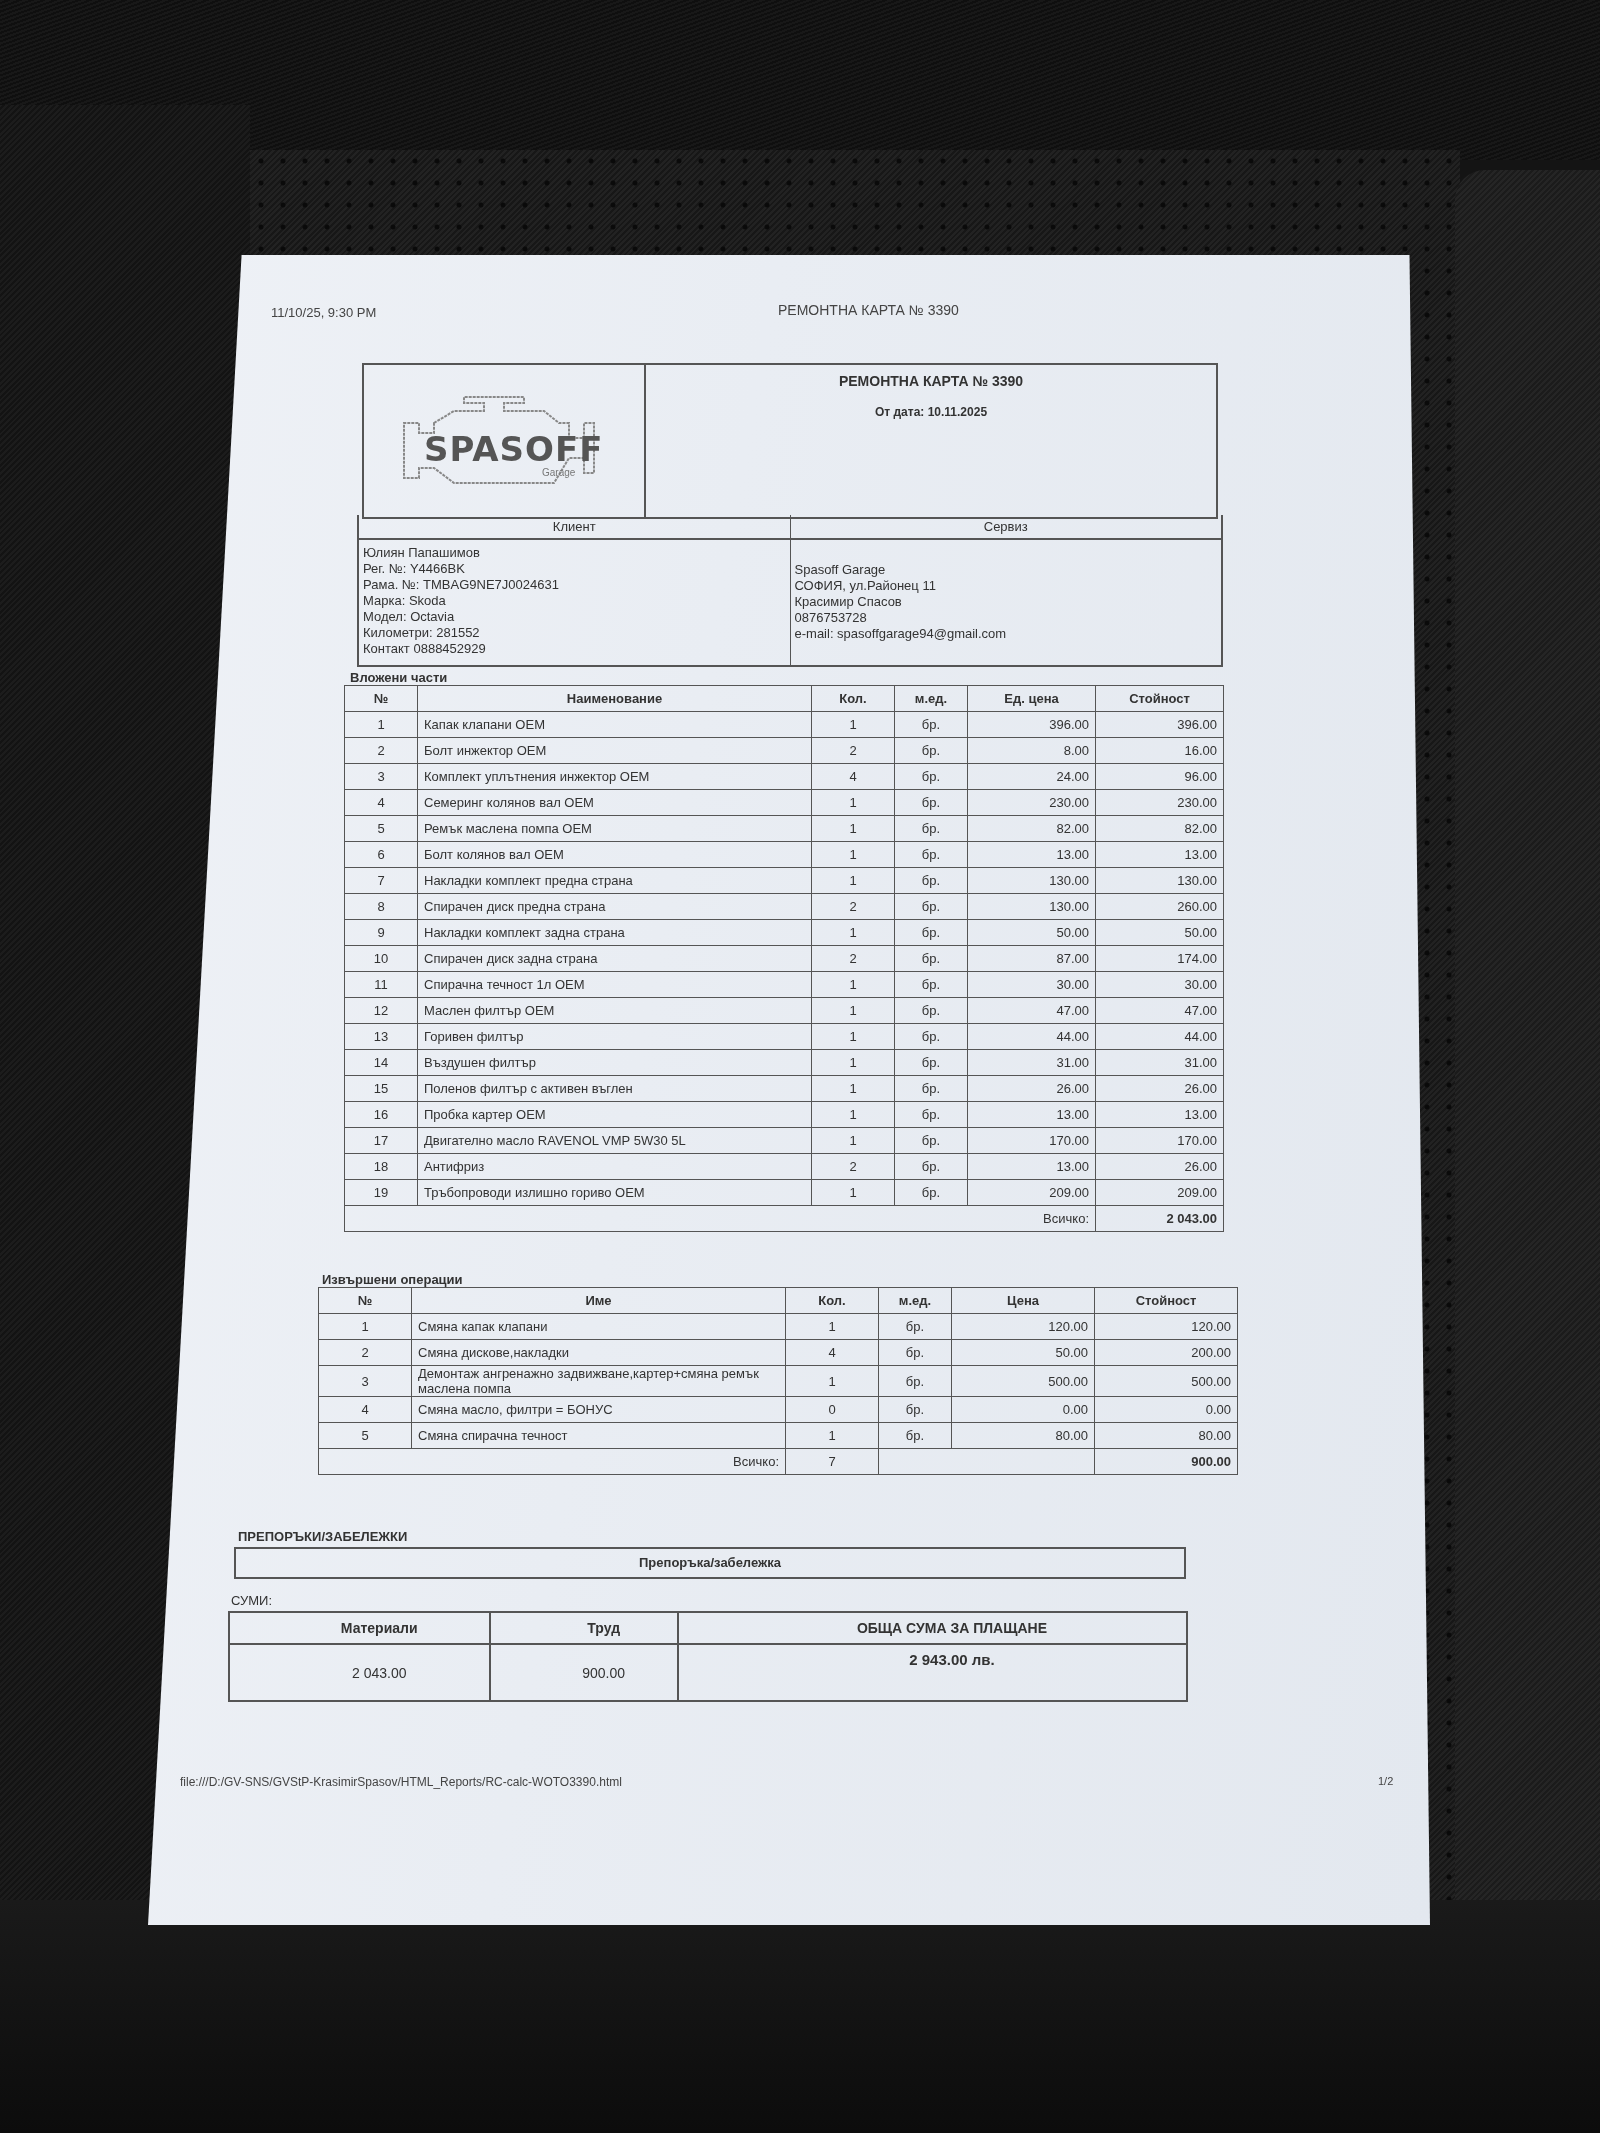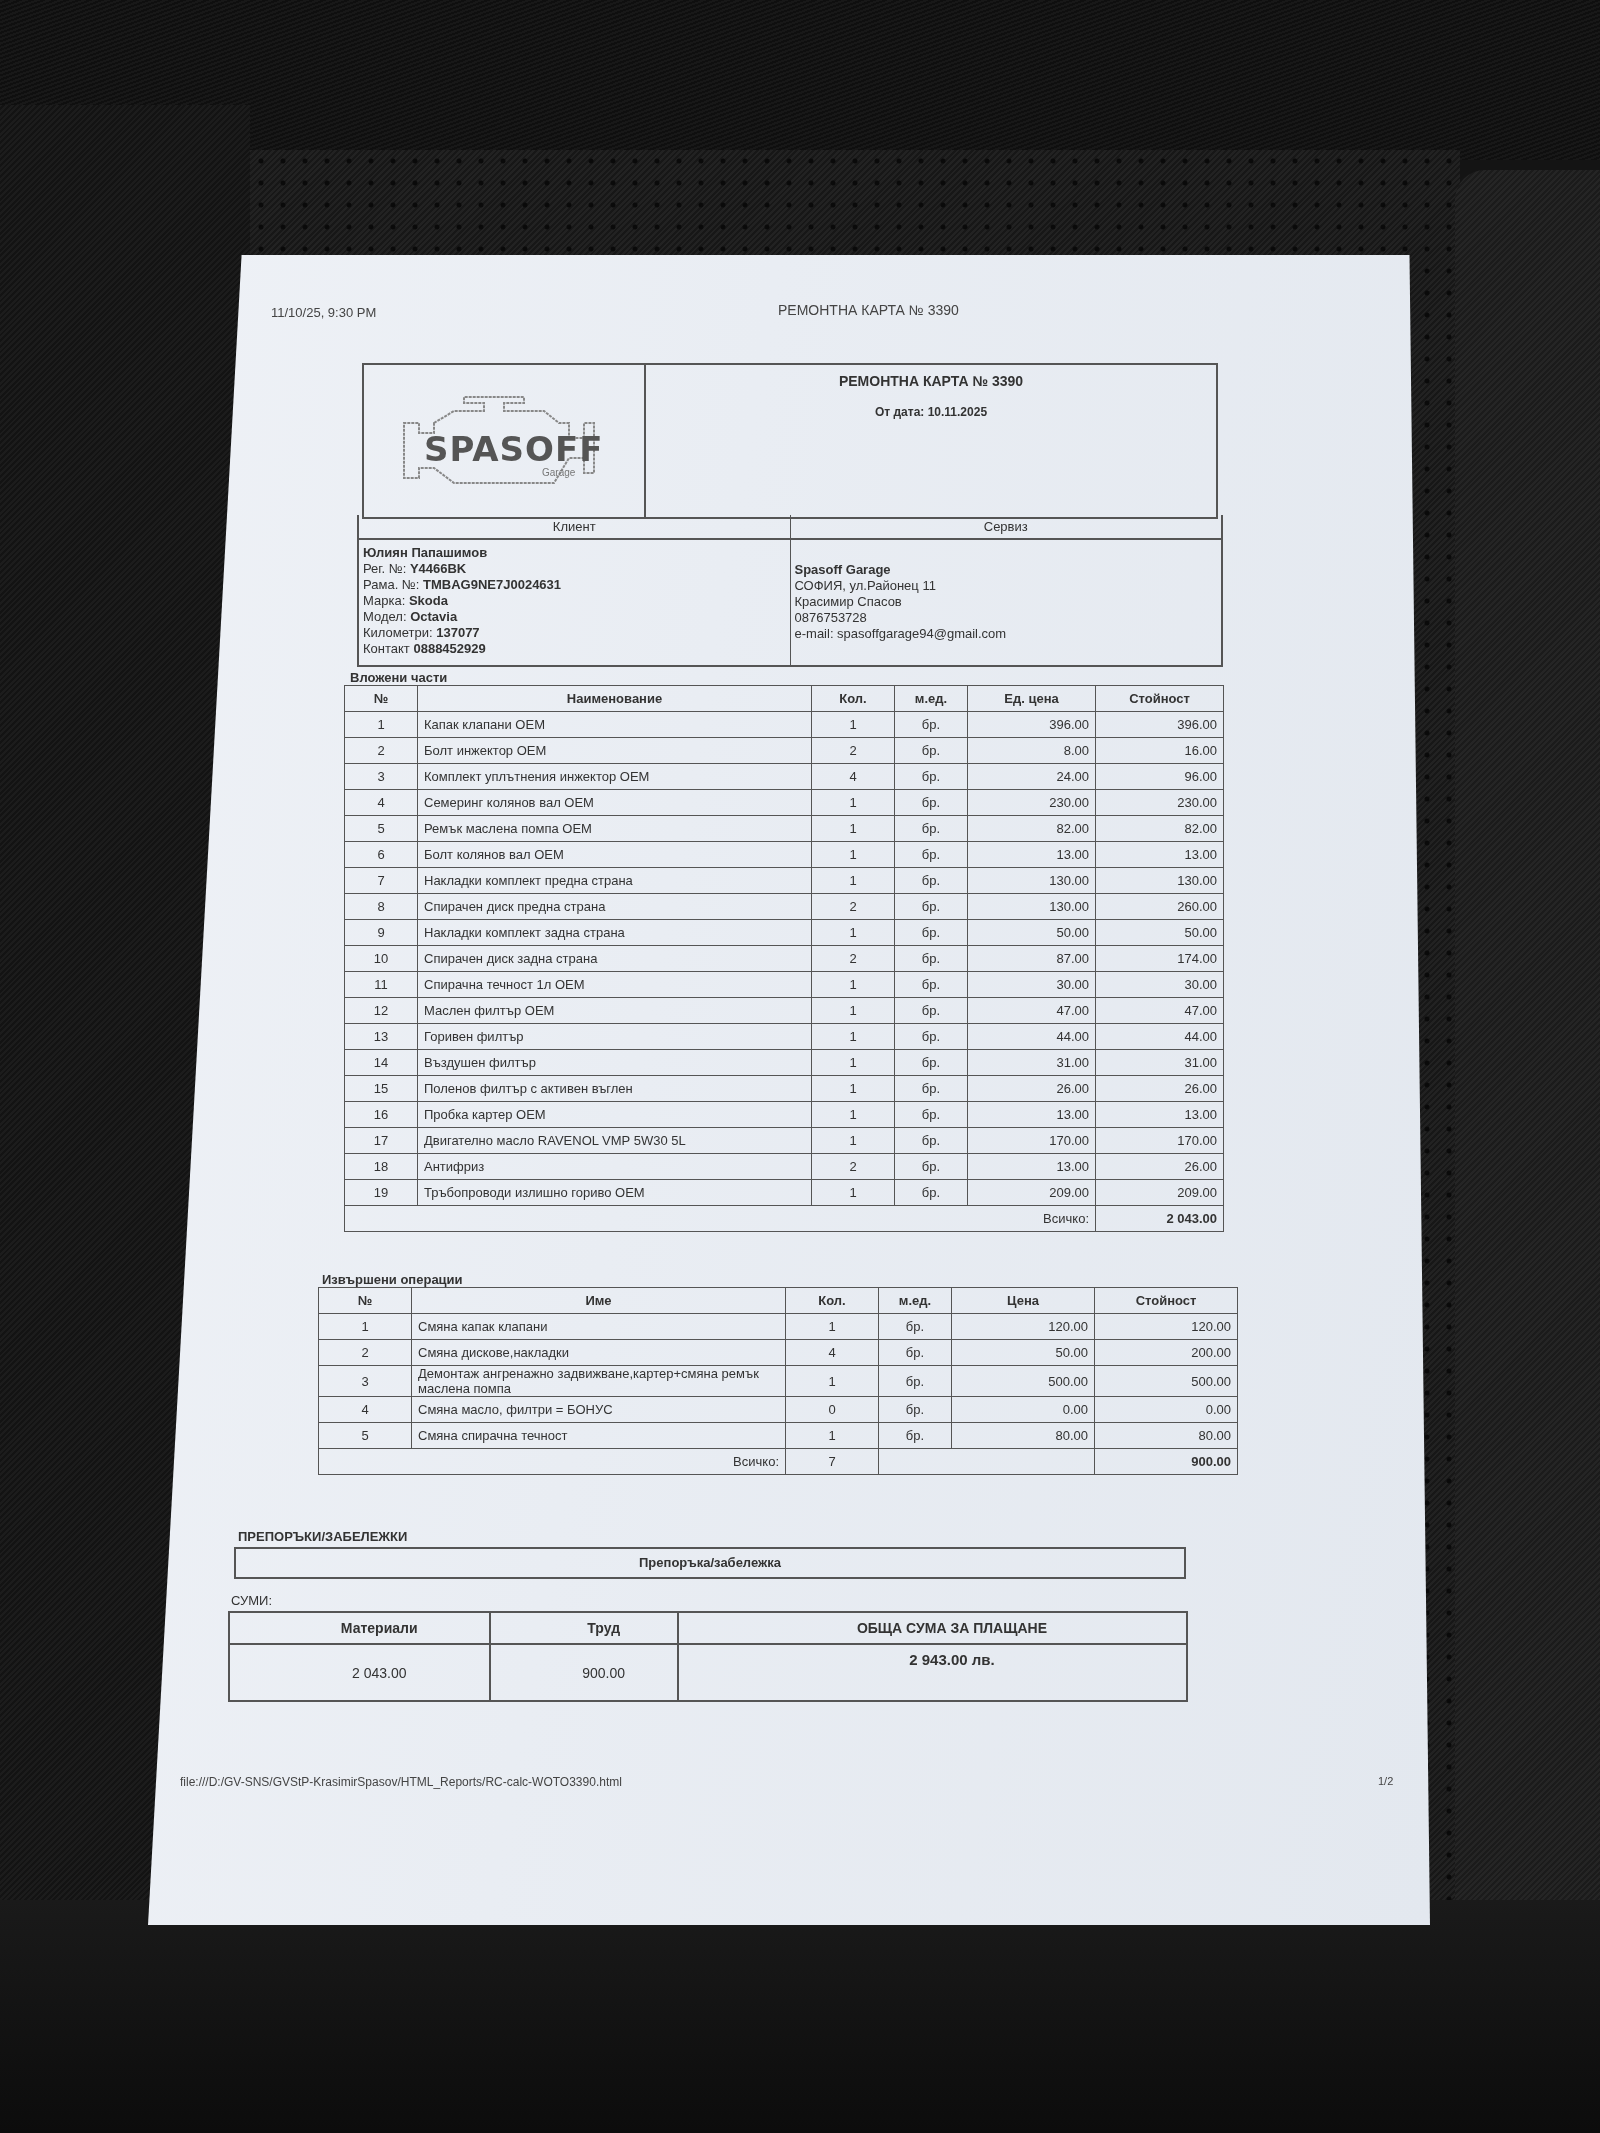--- a/index.html
+++ b/index.html
@@ -43,21 +43,21 @@
   .title-cell { flex:1; text-align:center; }
   .title-main { margin-top:8px; font-size:14px; font-weight:bold; color:#333; }
   .title-date { margin-top:16px; font-size:12px; font-weight:bold; color:#333; }
 
   .box-client { position:absolute; left:209px; top:260px; width:862px; height:150px;
     border:2px solid #555; border-top:none; display:flex; }
   .col-client, .col-service { flex:1; display:flex; flex-direction:column; }
   .col-client { border-right:1px solid #555; }
   .col-head { text-align:center; font-size:13px; padding:4px 0; border-bottom:2px solid #555; color:#333; }
   .col-body { padding:5px 4px; font-size:13px; line-height:16px; color:#333; }
-  .col-body b { font-weight:bold; }
+  .col-body b { font-weight:normal; }
   .svc-body { padding-top:22px; }
 
   .section-label { position:absolute; font-size:13px; font-weight:bold; color:#333; }
   table.grid { position:absolute; border-collapse:collapse; font-size:13px; color:#333; }
   table.grid th, table.grid td { border:1px solid #555; height:25px; padding:0 6px; }
   table.grid th { font-weight:bold; text-align:center; }
   td.c { text-align:center; }
   td.r { text-align:right; }
   td.l { text-align:left; }
 
@@ -104,21 +104,21 @@
 
     <div class="box-client">
       <div class="col-client">
         <div class="col-head">Клиент</div>
         <div class="col-body">
           <div><b>Юлиян Папашимов</b></div>
           <div><span>Рег. №:</span> <b>Y4466BK</b></div>
           <div><span>Рама. №:</span> <b>TMBAG9NE7J0024631</b></div>
           <div><span>Марка:</span> <b>Skoda</b></div>
           <div><span>Модел:</span> <b>Octavia</b></div>
-          <div><span>Километри:</span> <b>137077</b></div>
+          <div><span>Километри:</span> <b>281552</b></div>
           <div><span>Контакт</span> <b>0888452929</b></div>
         </div>
       </div>
       <div class="col-service">
         <div class="col-head">Сервиз</div>
         <div class="col-body svc-body">
           <div><b>Spasoff Garage</b></div>
           <div>СОФИЯ, ул.Районец 11</div>
           <div>Красимир Спасов</div>
           <div>0876753728</div>

